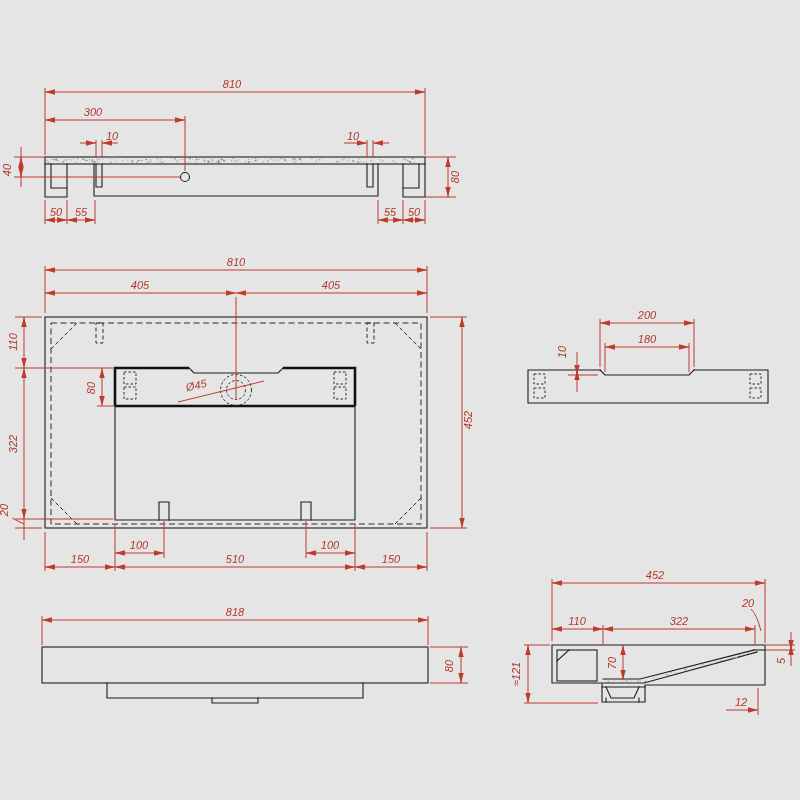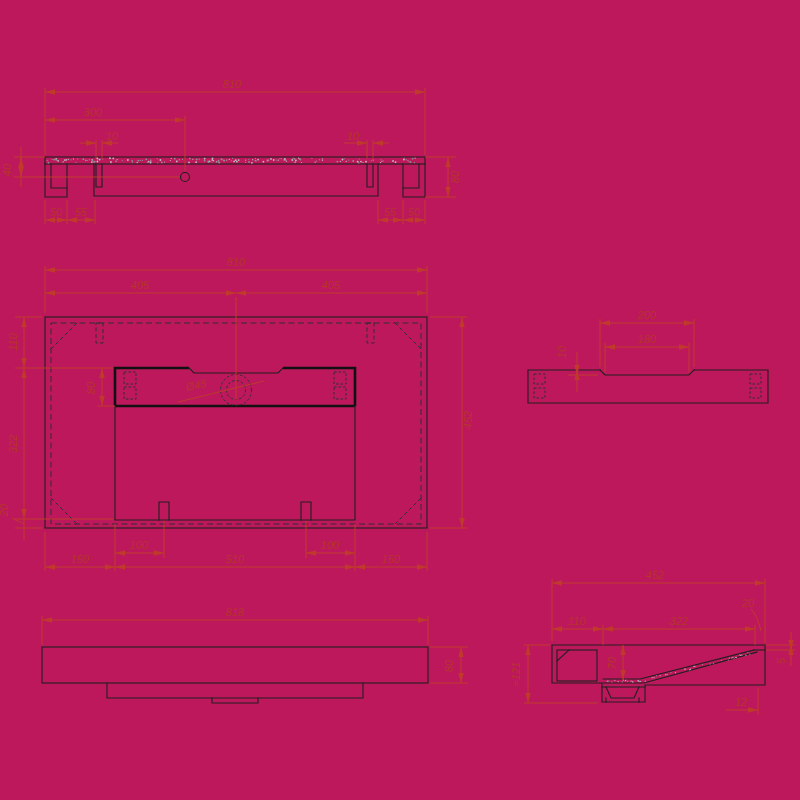--- a/index.html
+++ b/index.html
@@ -1,16 +1,16 @@
 <!DOCTYPE html>
 <html><head>
 <meta charset="utf-8">
 <style>
   html,body{margin:0;padding:0;background:#ffffff;}
-  #stage{position:relative;width:800px;height:800px;background:#be185d;overflow:hidden;}
+  #stage{position:relative;width:800px;height:800px;background:#e5e5e5;overflow:hidden;}
   svg{position:absolute;left:0;top:0;}
   text{font-family:"Liberation Sans","DejaVu Sans",sans-serif;font-style:italic;font-size:11px;fill:#b5362a;}
   .ln{stroke:#1f1f1f;stroke-width:1.1;fill:none;stroke-linecap:square;}
   .bold{stroke:#111;stroke-width:2.6;fill:none;}
   .dash{stroke:#2f2f2f;stroke-width:1;fill:none;stroke-dasharray:6 3.5;}
   .dsq{stroke:#2f2f2f;stroke-width:1;fill:none;stroke-dasharray:2.5 2;}
   .dtri{stroke:#2f2f2f;stroke-width:1;fill:none;stroke-dasharray:4 2.5;}
   .dim{stroke:#bf3a2b;stroke-width:1;fill:none;}
 </style>
 </head>

